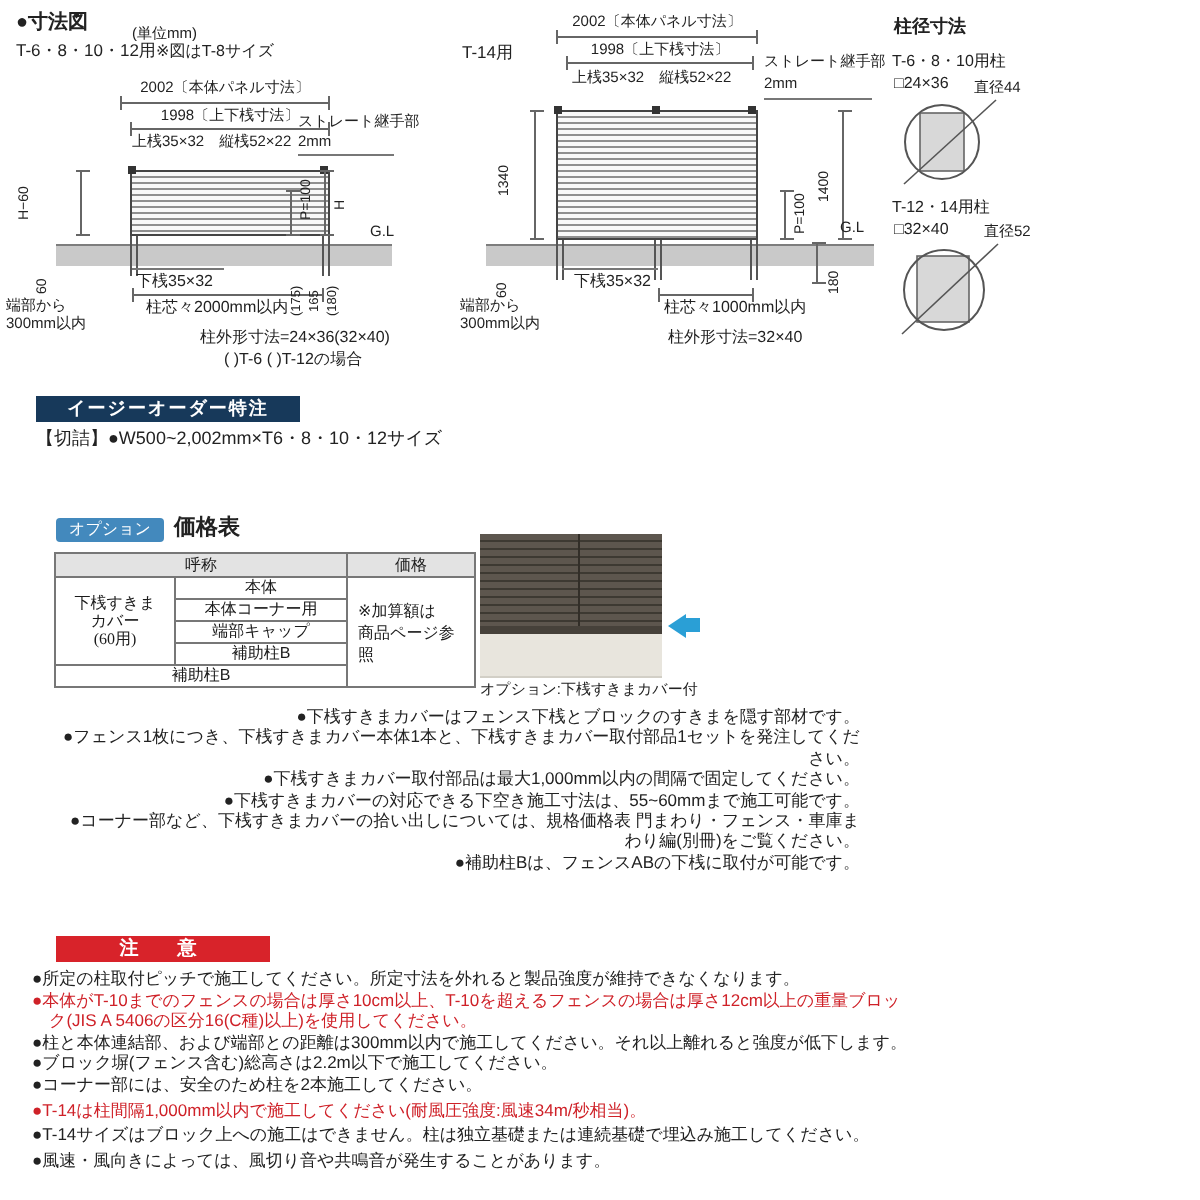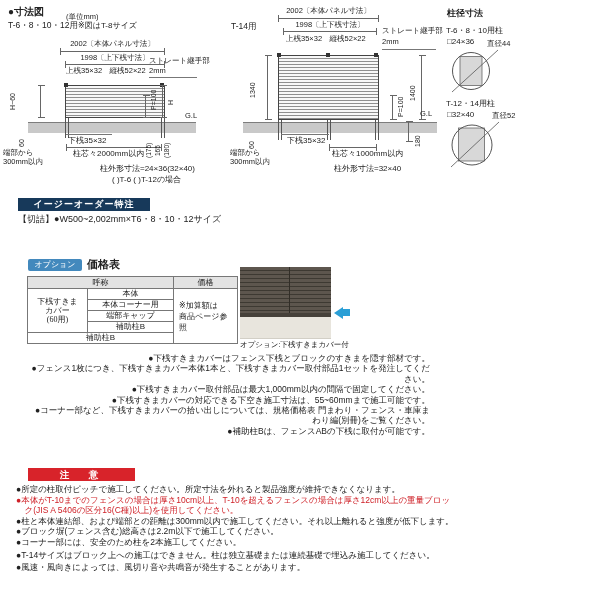--- a/index.html
+++ b/index.html
@@ -242,15 +242,16 @@
   <div>●補助柱Bは、フェンスABの下桟に取付が可能です。</div>
 </div>
 
 <div class="caution-banner">注　意</div>
 <div class="notes" style="left:16px;top:484px;width:440px;line-height:10.6px;">
   <div>●所定の柱取付ピッチで施工してください。所定寸法を外れると製品強度が維持できなくなります。</div>
   <div class="red">●本体がT-10までのフェンスの場合は厚さ10cm以上、T-10を超えるフェンスの場合は厚さ12cm以上の重量ブロック(JIS A 5406の区分16(C種)以上)を使用してください。</div>
   <div>●柱と本体連結部、および端部との距離は300mm以内で施工してください。それ以上離れると強度が低下します。</div>
   <div>●ブロック塀(フェンス含む)総高さは2.2m以下で施工してください。</div>
   <div>●コーナー部には、安全のため柱を2本施工してください。</div>
+  <div class="red" style="margin-top:2px;">●T-14は柱間隔1,000mm以内で施工してください(耐風圧強度:風速34m/秒相当)。</div>
   <div style="margin-top:2px;">●T-14サイズはブロック上への施工はできません。柱は独立基礎または連続基礎で埋込み施工してください。</div>
   <div style="margin-top:2px;">●風速・風向きによっては、風切り音や共鳴音が発生することがあります。</div>
 </div>
 
 </body></html>

